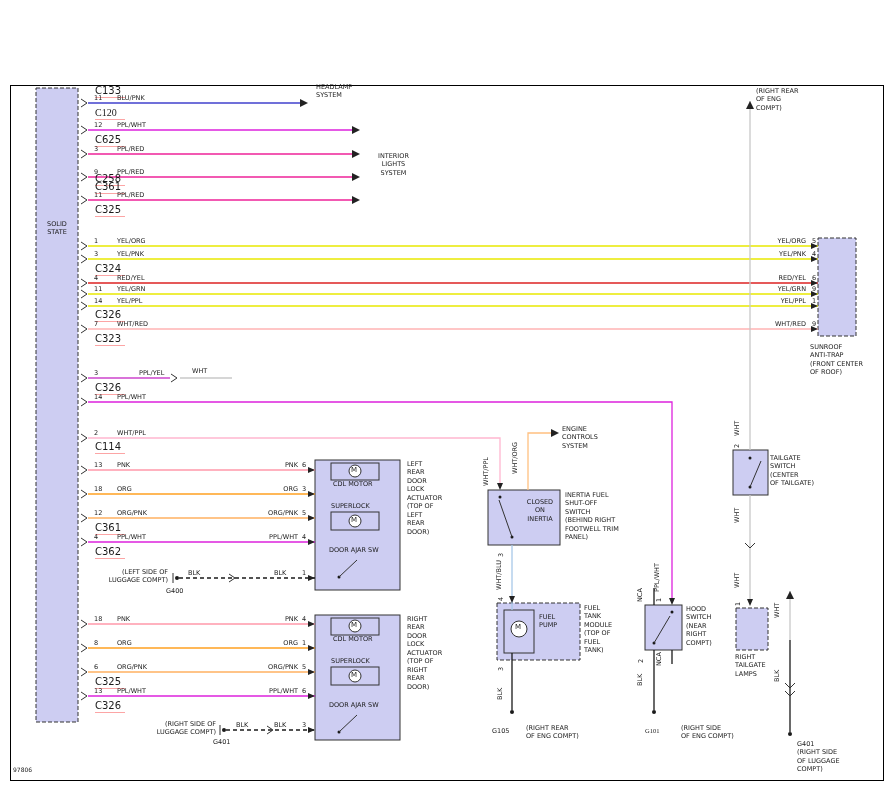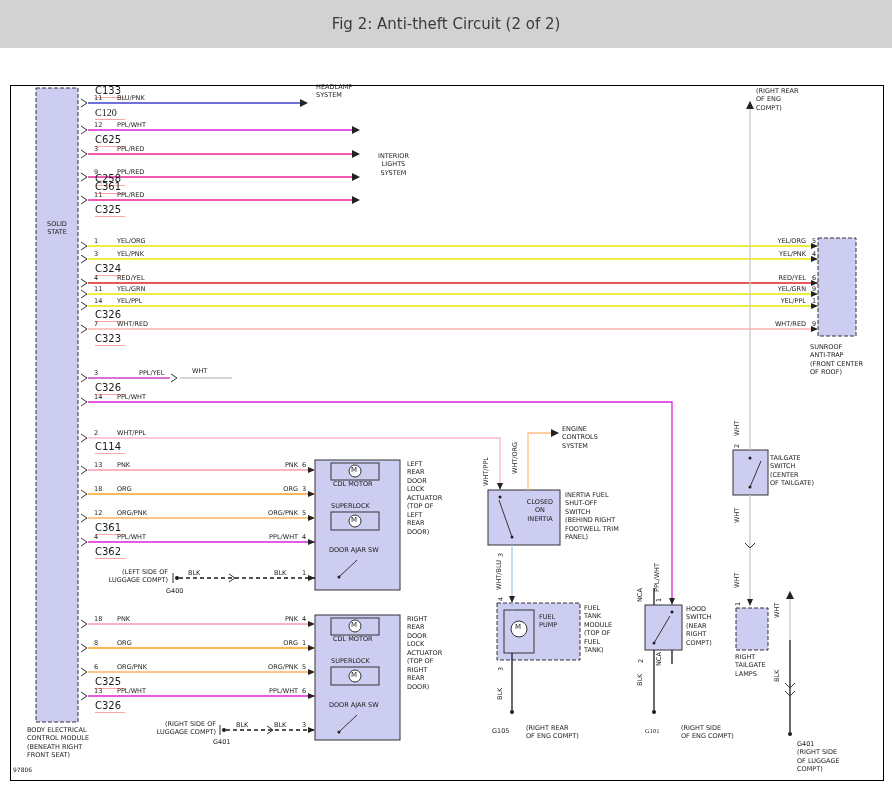--- a/index.html
+++ b/index.html
@@ -23,23 +23,20 @@
   .chev{fill:none;stroke:#333;stroke-width:1;}
   .arr{fill:#222;stroke:none;}
   .gdot{fill:#1a1a1a;}
   .ftr{position:absolute;font-size:6px;color:#1a1a1a;}
 </style>
 </head>
 <body>
 
 <div class="page">
 
-  <div class="titlebar">
-    <span>Fig 2: Anti-theft Circuit (2 of 2)</span>
-  </div>
 
   <svg class="layer" viewBox="0 0 892 799">
     <rect class="frame" x="10.5" y="85.5" width="873" height="695"></rect>
 
     <rect class="boxd" x="36" y="88" width="42" height="634" fill="#cdcdf2"></rect>
     <rect class="boxd" x="818" y="238" width="38" height="98" fill="#cdcdf2"></rect>
     <rect class="box" x="315" y="460" width="85" height="130" fill="#cdcdf2"></rect>
     <rect class="inner" x="331" y="463" width="48" height="17"></rect>
     <rect class="inner" x="331" y="512" width="48" height="18"></rect>
     <rect class="box" x="315" y="615" width="85" height="125" fill="#cdcdf2"></rect>
@@ -126,24 +123,20 @@
       <circle class="gdot" cx="512" cy="712" r="2"></circle>
       <circle class="gdot" cx="654" cy="712" r="2"></circle>
       <circle class="gdot" cx="790" cy="734" r="2"></circle>
     </g>
   </svg>
 
   <span class="ftr" style="left:13px;top:766px;">97806</span>
 
   <span class="t c" style="left:42px;top:220px;width:30px;">SOLID
 STATE</span>
-  <span class="t" style="left:27px;top:726px;width:90px;">BODY ELECTRICAL
-CONTROL MODULE
-(BENEATH RIGHT
-FRONT SEAT)</span>
 
   <span class="conn" style="top:85px;">C133</span>
   <span class="conn" style="top:107px;font-family:Liberation Serif, serif;">C120</span>
   <span class="conn" style="top:134px;">C625</span>
   <span class="conn" style="top:173px;">C258</span>
   <span class="conn" style="top:181px;">C361</span>
   <span class="conn" style="top:204px;">C325</span>
   <span class="conn" style="top:263px;">C324</span>
   <span class="conn" style="top:309px;">C326</span>
   <span class="conn" style="top:333px;">C323</span>

